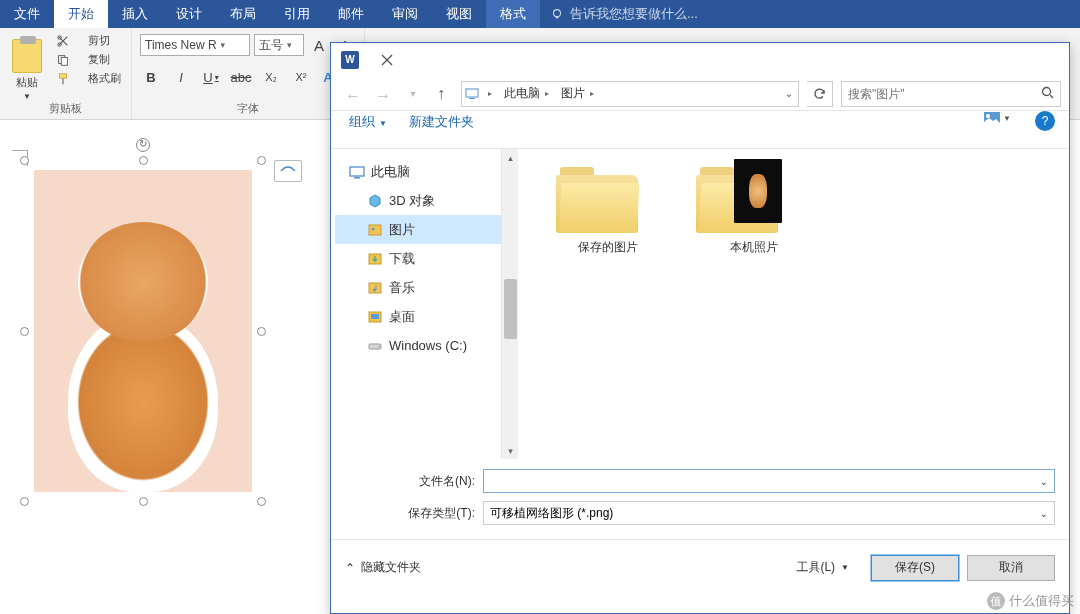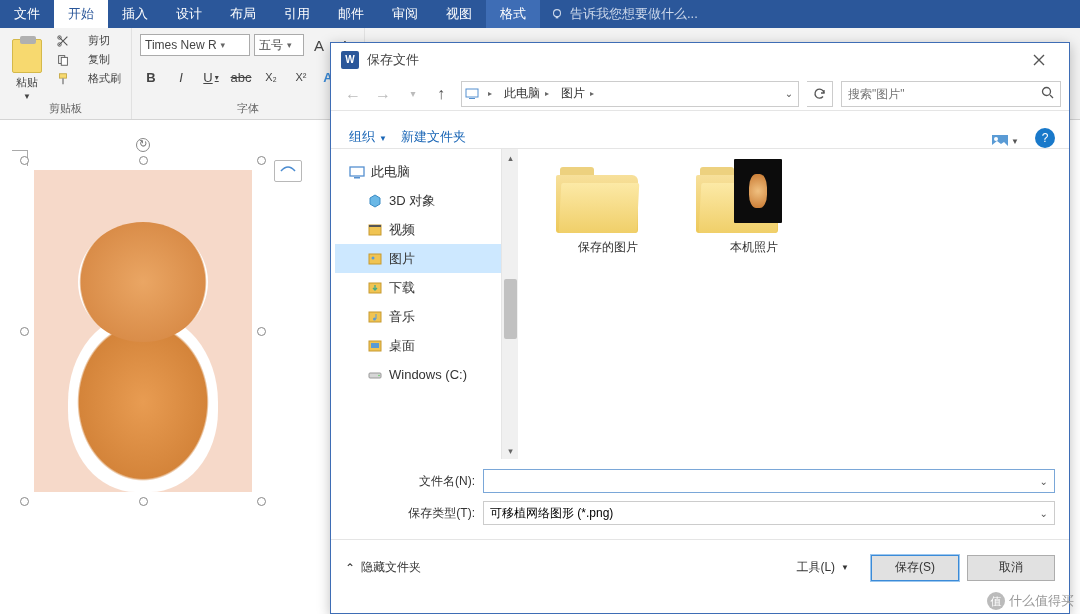--- a/index.html
+++ b/index.html
@@ -64,21 +64,21 @@
 .addr-icon{width:20px;display:flex;justify-content:center;}
 .crumb{padding:0 6px;font-size:12px;color:#333;display:flex;align-items:center;gap:5px;cursor:pointer;}
 .crumb .tri{font-size:8px;color:#666;}
 .addr-spacer{flex:1;}
 .addr-dd{width:18px;text-align:center;color:#555;font-size:10px;}
 .refresh{width:26px;height:26px;border:1px solid #ccc;border-left:none;display:flex;align-items:center;justify-content:center;color:#555;cursor:pointer;}
 .search-box{width:220px;height:26px;border:1px solid #ccc;display:flex;align-items:center;margin-left:6px;}
 .search-box input{flex:1;border:none;outline:none;padding:0 6px;font-size:12px;color:#888;}
 .search-box .sicon{width:26px;text-align:center;color:#555;}
 
-.dlg-toolbar{height:38px;display:flex;align-items:flex-end;padding:0 14px;gap:6px;border-bottom:1px solid #e5e5e5;}
+.dlg-toolbar{height:38px;display:flex;align-items:flex-start;padding:0 14px;gap:14px;border-bottom:1px solid #e5e5e5;}
 .tb-link{font-size:13px;color:#1a66b6;cursor:pointer;padding:2px 4px;}
 .tb-link .dd{font-size:8px;margin-left:4px;}
 .tb-spacer{flex:1;}
 .view-btn{display:flex;align-items:center;gap:2px;cursor:pointer;color:#555;}
 .help{width:20px;height:20px;border-radius:50%;background:#1979ca;color:#fff;display:flex;align-items:center;justify-content:center;font-size:12px;margin-left:10px;cursor:pointer;}
 
 .dlg-body{height:310px;display:flex;position:relative;}
 .tree{width:170px;overflow:auto;padding:8px 0 8px 4px;}
 .tree-item{height:29px;display:flex;align-items:center;font-size:13px;color:#333;cursor:pointer;padding-left:14px;gap:6px;}
 .tree-item.child{padding-left:32px;}
@@ -229,21 +229,20 @@
   <div class="layout-btn">
     <svg width="16" height="12">
         <path d="M1 6 Q8 -2 15 6" fill="none" stroke="#4a8bd0" stroke-width="1.6"></path>
       </svg>
   </div>
 </div>
 
 <div class="dialog">
   <div class="dlg-title">
     <div class="wicon">W</div>
-    <div class="dlg-title-text">保存文件</div>
     <div class="dlg-close">
       <svg width="12" height="12">
           <path d="M1 1l10 10M11 1L1 11" stroke="#555" stroke-width="1.4"></path>
         </svg>
     </div>
   </div>
 
   <div class="dlg-nav">
     <div class="nav-arrow">←</div>
     <div class="nav-arrow">→</div>
@@ -312,29 +311,20 @@
           <span>此电脑</span>
         </div>
         <div class="tree-item child">
           <span class="ticn">
             <svg width="16" height="16">
               <path d="M8 2l5 3v6l-5 3-5-3V5z" fill="#6ab8e6" stroke="#3a8bc4"></path>
             </svg>
           </span>
           <span>3D 对象</span>
         </div>
-        <div class="tree-item child">
-          <span class="ticn">
-            <svg width="16" height="16">
-              <rect x="2" y="3" width="12" height="10" fill="#f0c453" stroke="#c79a30"></rect>
-              <rect x="2" y="3" width="12" height="2" fill="#555"></rect>
-            </svg>
-          </span>
-          <span>视频</span>
-        </div>
         <div class="tree-item child selected">
           <span class="ticn">
             <svg width="16" height="16">
               <rect x="2" y="3" width="12" height="10" fill="#f0c453" stroke="#c79a30"></rect>
               <circle cx="6" cy="7" r="1.5" fill="#5a9bd5"></circle>
             </svg>
           </span>
           <span>图片</span>
         </div>
         <div class="tree-item child">

